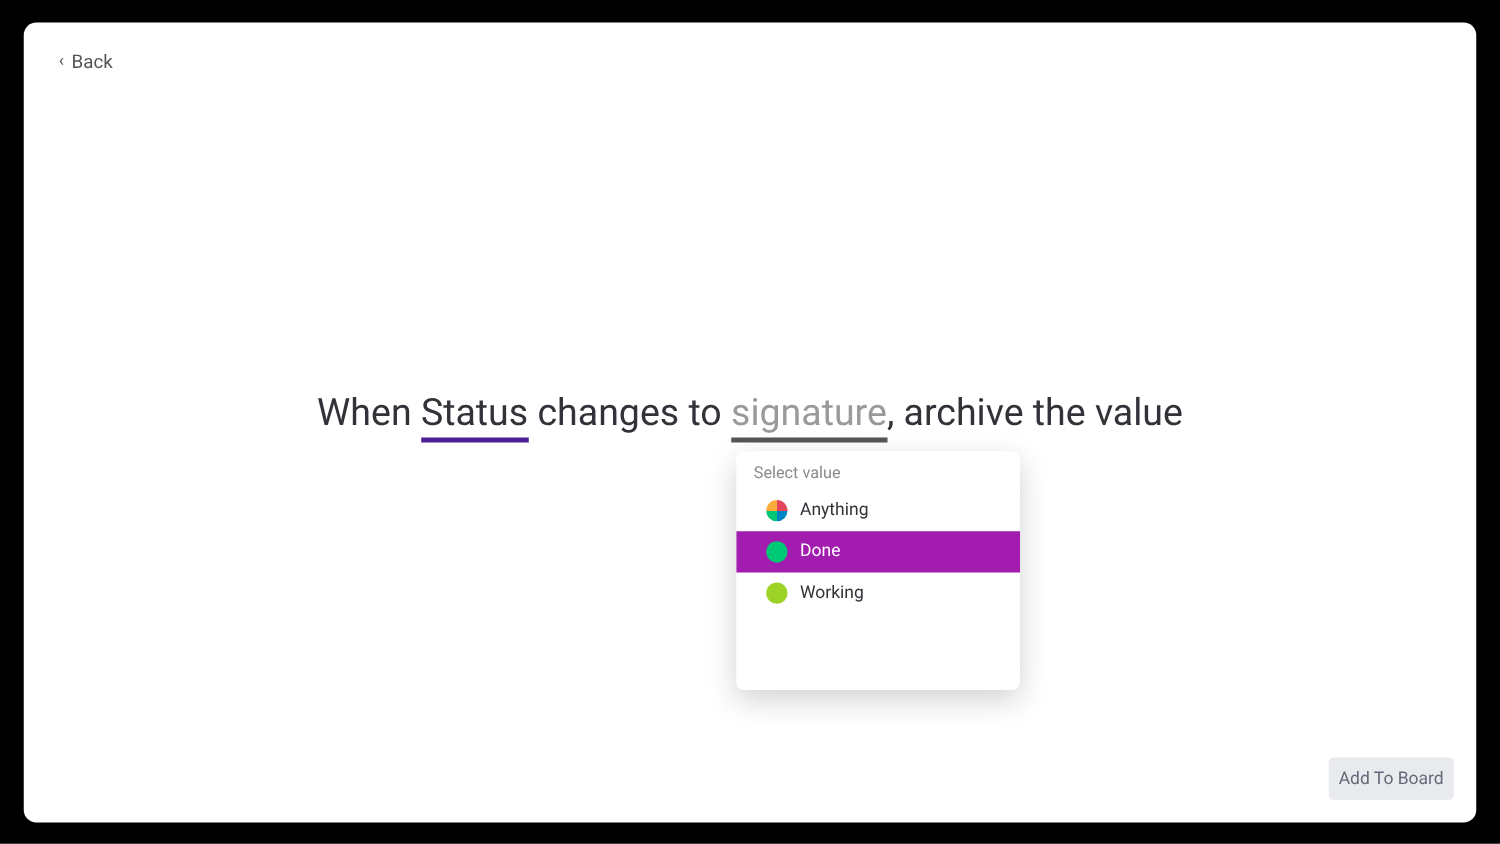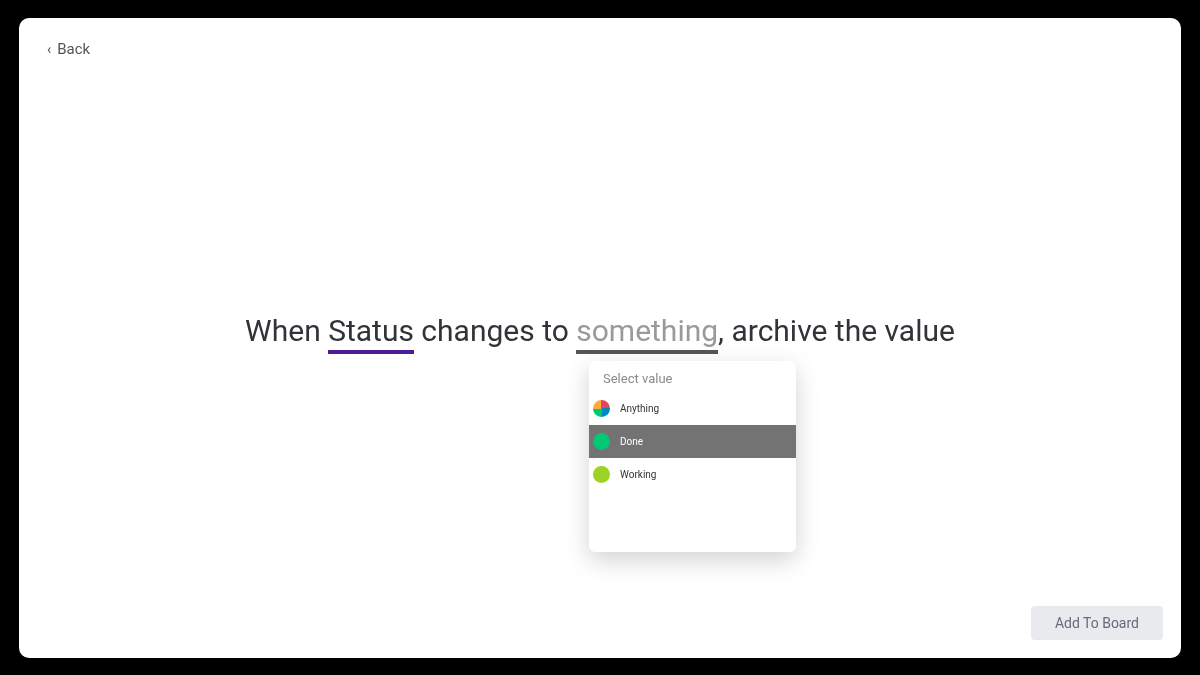--- a/index.html
+++ b/index.html
@@ -56,79 +56,79 @@
       cursor: pointer;
     }
     .sentence .token-something {
       color: #9a9a9a;
       border-bottom-color: #555;
     }
     .dropdown {
       position: absolute;
       top: 343px;
       left: 570px;
-      width: 207px;
+      width: 227px;
       background: #fff;
       border-radius: 6px;
       box-shadow: 0 8px 24px rgba(0,0,0,0.18);
       overflow: hidden;
       height: 191px;
     }
     .dropdown-header {
       font-size: 13px;
       color: #8a8a8a;
       padding: 10px 14px 6px 14px;
     }
     .option {
       display: flex;
       align-items: center;
       gap: 10px;
-      padding: 8px 4px;
-      font-size: 10px;
+      padding: 8px 24px;
+      font-size: 14px;
       color: #323338;
       cursor: pointer;
     }
     .option.selected {
-      background: #737373;
+      background: #a21caf;
       color: #fff;
     }
     .dot {
       width: 17px;
       height: 17px;
       border-radius: 50%;
       flex-shrink: 0;
     }
     .dot-multi {
       background: conic-gradient(#e2445c 0 90deg, #0086c0 90deg 180deg, #00c875 180deg 270deg, #fdab3d 270deg 360deg);
     }
     .add-btn {
       position: absolute;
       bottom: 18px;
       right: 18px;
       background: #e8eaed;
       color: #676879;
       font-size: 14px;
-      padding: 9px 24px;
+      padding: 9px 8px;
       border-radius: 4px;
       border: none;
       cursor: pointer;
     }
   </style>
 </head>
 <body>
 
 <div class="panel">
 
   <div class="back-link">
     <span class="chev">‹</span>
     <span>Back</span>
   </div>
 
   <div class="sentence">
-    <span>When </span><span class="token-status">Status</span><span> changes to </span><span class="token-something">something</span><span>, archive the value</span>
+    <span>When </span><span class="token-status">Status</span><span> changes to </span><span class="token-something">signature</span><span>, archive the value</span>
   </div>
 
   <div class="dropdown">
     <div class="dropdown-header">Select value</div>
     <div id="options-container">
         <div class="option">
           <span class="dot dot-multi"></span>
           <span>Anything</span>
         </div>
         <div class="option selected">

